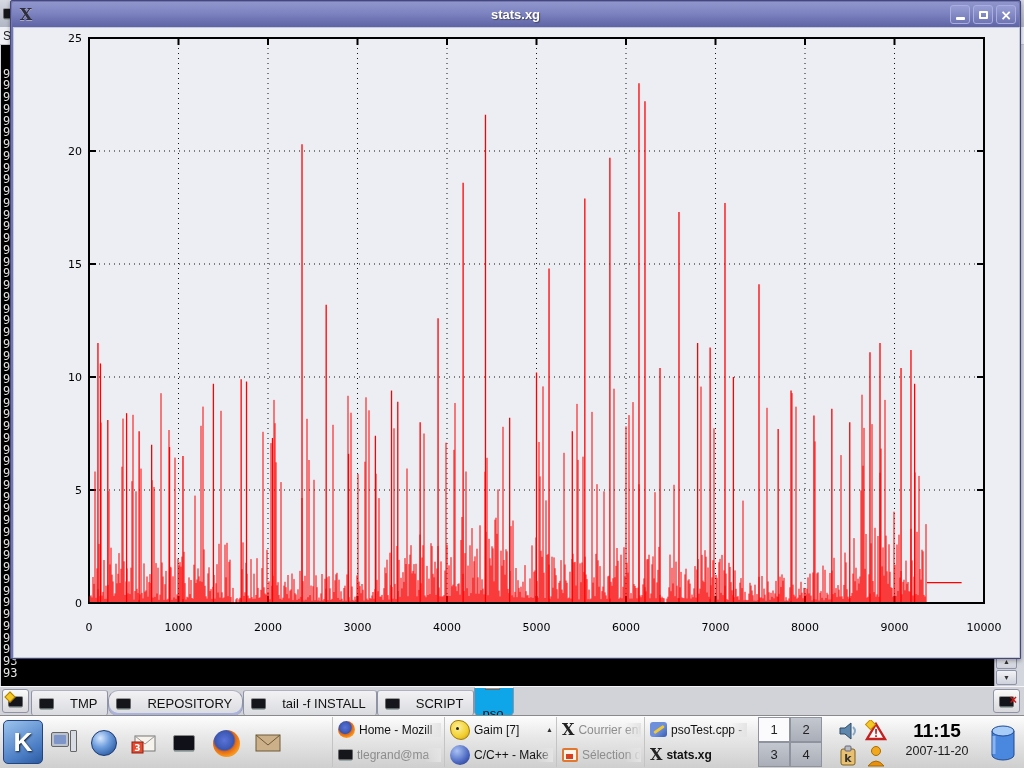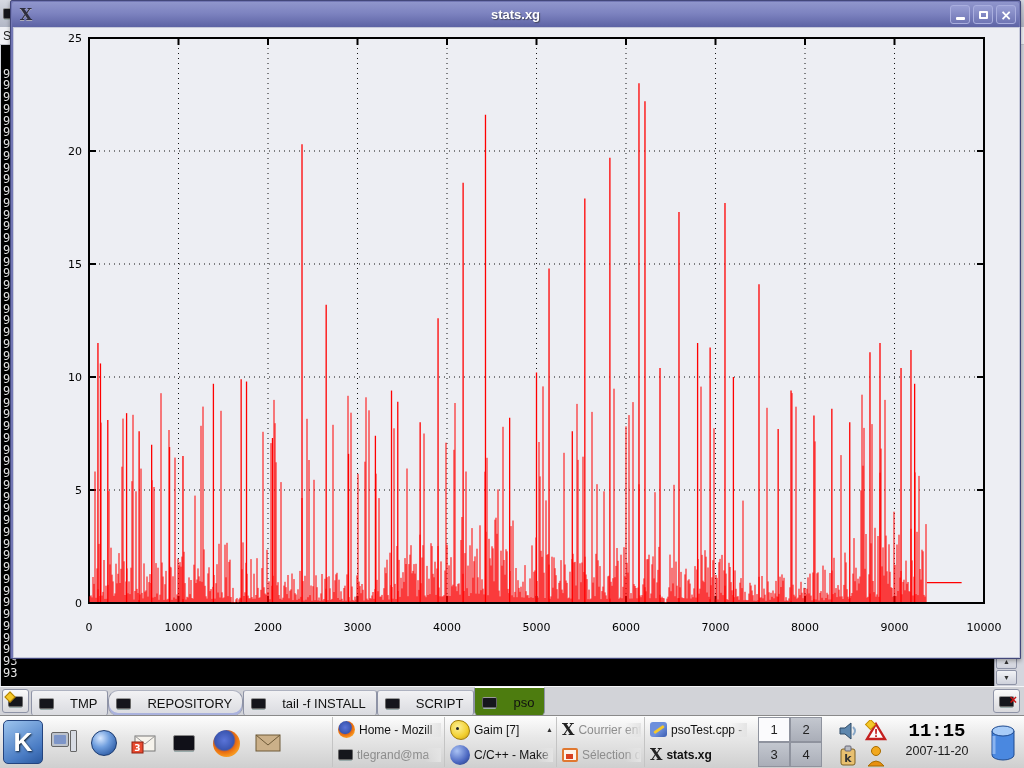--- a/index.html
+++ b/index.html
@@ -24,22 +24,22 @@
   
   .k-tabbar{position:absolute;left:0;top:686px;width:1024px;height:29px;background:#d2d3d8;
     border-top:1px solid #f5f5f8;display:flex;align-items:flex-start;}
   .tb-btn{margin:2px 2px 0 2px;width:27px;height:24px;background:linear-gradient(#fafafa,#d8d8dc);
     border:1px solid #8e93a6;border-radius:3px;position:relative;display:flex;align-items:center;justify-content:center;}
   .tab{height:26px;margin-top:3px;padding:0 10px 0 7px;background:linear-gradient(#f2f2f4,#d9dadf);
     border:1px solid #8e93a6;border-bottom:none;border-radius:0 0 0 0;
     border-top:1px solid #aeb2c0;display:flex;align-items:center;gap:16px;font-size:13px;color:#111;
     border-radius:3px 3px 4px 4px;}
   .tab.notify{box-shadow:inset 0 -3px 0 #aab2dd;border-radius:10px;}
-  .tab.active{margin-top:0;height:29px;background:#4d7c0f;border-top:1px solid #fff;
-    border-radius:0 0 5px 5px;font-weight:normal;}
+  .tab.active{margin-top:0;height:29px;background:#0ea5e9;border-top:1px solid #fff;
+    border-radius:0 0 5px 5px;font-weight:normal;flex-direction:column;}
   .tb-close{margin-left:auto;margin-right:4px;}
   .mon{display:inline-block;width:15px;height:11px;background:#15161c;border:1px solid #666;
     border-top-color:#999;border-radius:2px;position:relative;box-shadow:0 2px 0 -1px #9aa;}
   .mon.big{width:22px;height:16px;background:#101018;border-color:#888;}
   .diamond{position:absolute;left:-3px;top:-4px;width:8px;height:8px;background:#f4c829;
     transform:rotate(45deg);border:1px solid #b08000;}
   .redx{position:absolute;right:-4px;top:-5px;color:#cc1111;font-weight:bold;font-size:13px;}
 
   
   .statswin{position:absolute;left:10px;top:0;width:1011px;height:659px;
@@ -107,21 +107,21 @@
   .pager{position:absolute;left:758px;top:1px;width:64px;height:51px;
     display:grid;grid-template-columns:32px 32px;grid-template-rows:25px 25px;}
   .pcell{border:1px solid #8f939e;background:linear-gradient(#c3c7cf,#aaaeb8);
     font-size:13px;color:#222;display:flex;align-items:center;justify-content:center;}
   .pcell.active{background:#fbfbfd;}
 
   .tray{position:absolute;left:834px;top:2px;width:58px;height:50px;
     display:grid;grid-template-columns:28px 28px;grid-template-rows:25px 25px;}
   .trayic{display:flex;align-items:center;justify-content:center;}
   .clock{position:absolute;left:893px;top:2px;width:88px;height:50px;text-align:center;}
-  .clock .time{font-weight:bold;font-size:19px;color:#000;margin-top:2px;font-family:Liberation Mono, monospace;}
+  .clock .time{font-weight:bold;font-size:19px;color:#000;margin-top:2px;}
   .clock .date{font-size:12.5px;color:#1a1a1a;margin-top:2px;}
   .corner{position:absolute;left:986px;top:6px;width:34px;height:42px;display:flex;align-items:center;justify-content:center;}
 </style>
 </head>
 <body>
 
 <div class="screen">
 
   <div class="konsole">
     <div class="k-titlebar">

